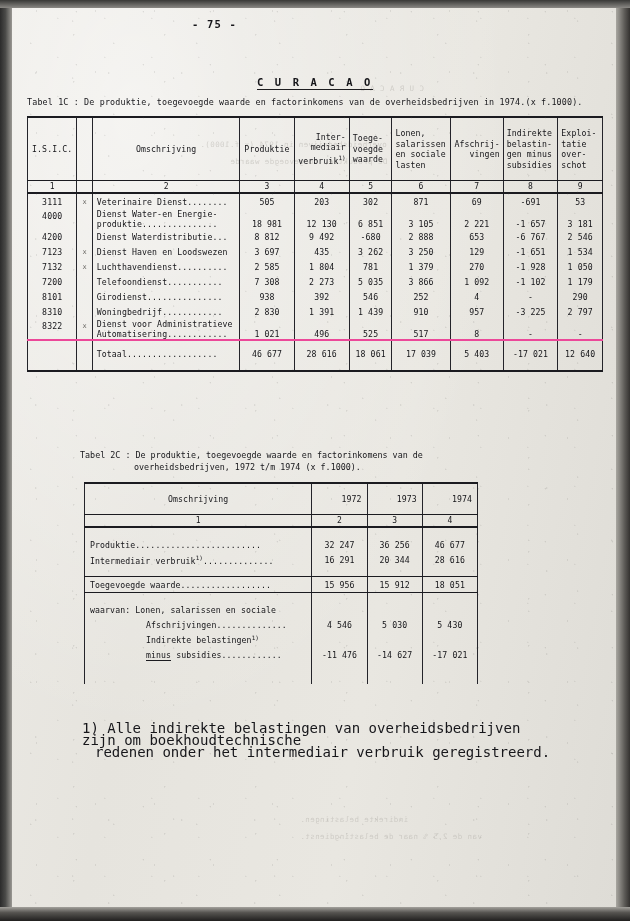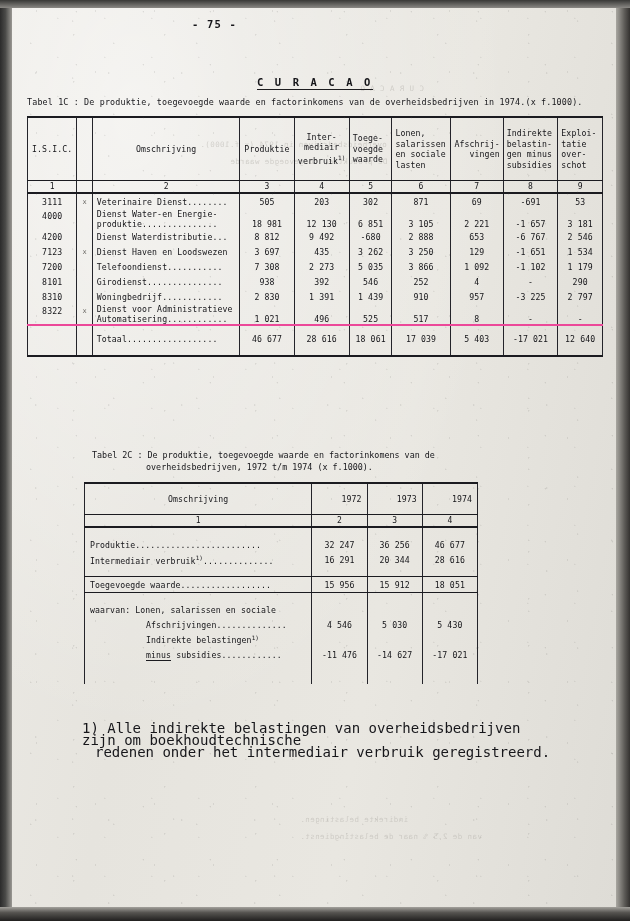--- a/index.html
+++ b/index.html
@@ -161,21 +161,21 @@
   #table1 .botline td {
     border-bottom: 2.2px solid #1b1b20;
     height: 3px;
   }
   .sup { font-size: 6px; vertical-align: super; }
   .twoline { line-height: 10px; }
 
   
   .tbl2-caption {
     position: absolute;
-    left: 92px; top: 450px;
+    left: 80px; top: 450px;
     font-size: 8.4px;
     line-height: 11.5px;
   }
   .tbl2-caption .l2 { display: block; margin-left: 54px; }
 
   #table2 {
     left: 84px;
     top: 482px;
     width: 394px;
     font-size: 8.2px;
@@ -237,21 +237,21 @@
 
     <div class="tbl1-caption">Tabel 1C : De produktie, toegevoegde waarde en factorinkomens van de overheidsbedrijven in 1974.(x f.1000).</div>
 
     <table class="grid" id="table1">
       <thead>
         <tr class="hdrow">
           <td class="isic" style="text-align:center;">I.S.I.C.</td>
           <td class="mark"></td>
           <td class="desc" style="text-align:center;">Omschrijving</td>
           <td style="text-align:center;width:52px;">Produktie</td>
-          <td style="text-align:center;width:50px;">
+          <td style="text-align:right;width:50px;">
             <span>Inter-</span><br>
             <span>mediair</span><br>
             <span>verbruik</span><span class="sup">1)</span>
           </td>
           <td style="width:50px;">
             <span>Toege-</span><br>
             <span>voegde</span><br>
             <span>waarde</span>
           </td>
           <td style="text-align:left;width:54px;">
@@ -340,20 +340,32 @@
           <td class="desc">Dienst Haven en Loodswezen</td>
           <td class="num">3 697</td>
           <td class="num">435</td>
           <td class="num">3 262</td>
           <td class="num">3 250</td>
           <td class="num">129</td>
           <td class="num">-1 651</td>
           <td class="num">1 534</td>
         </tr>
 
+        <tr>
+          <td class="isic">7132</td>
+          <td class="mark">x</td>
+          <td class="desc">Luchthavendienst..........</td>
+          <td class="num">2 585</td>
+          <td class="num">1 804</td>
+          <td class="num">781</td>
+          <td class="num">1 379</td>
+          <td class="num">270</td>
+          <td class="num">-1 928</td>
+          <td class="num">1 050</td>
+        </tr>
 
         <tr>
           <td class="isic">7200</td>
           <td class="mark"></td>
           <td class="desc">Telefoondienst...........</td>
           <td class="num">7 308</td>
           <td class="num">2 273</td>
           <td class="num">5 035</td>
           <td class="num">3 866</td>
           <td class="num">1 092</td>

